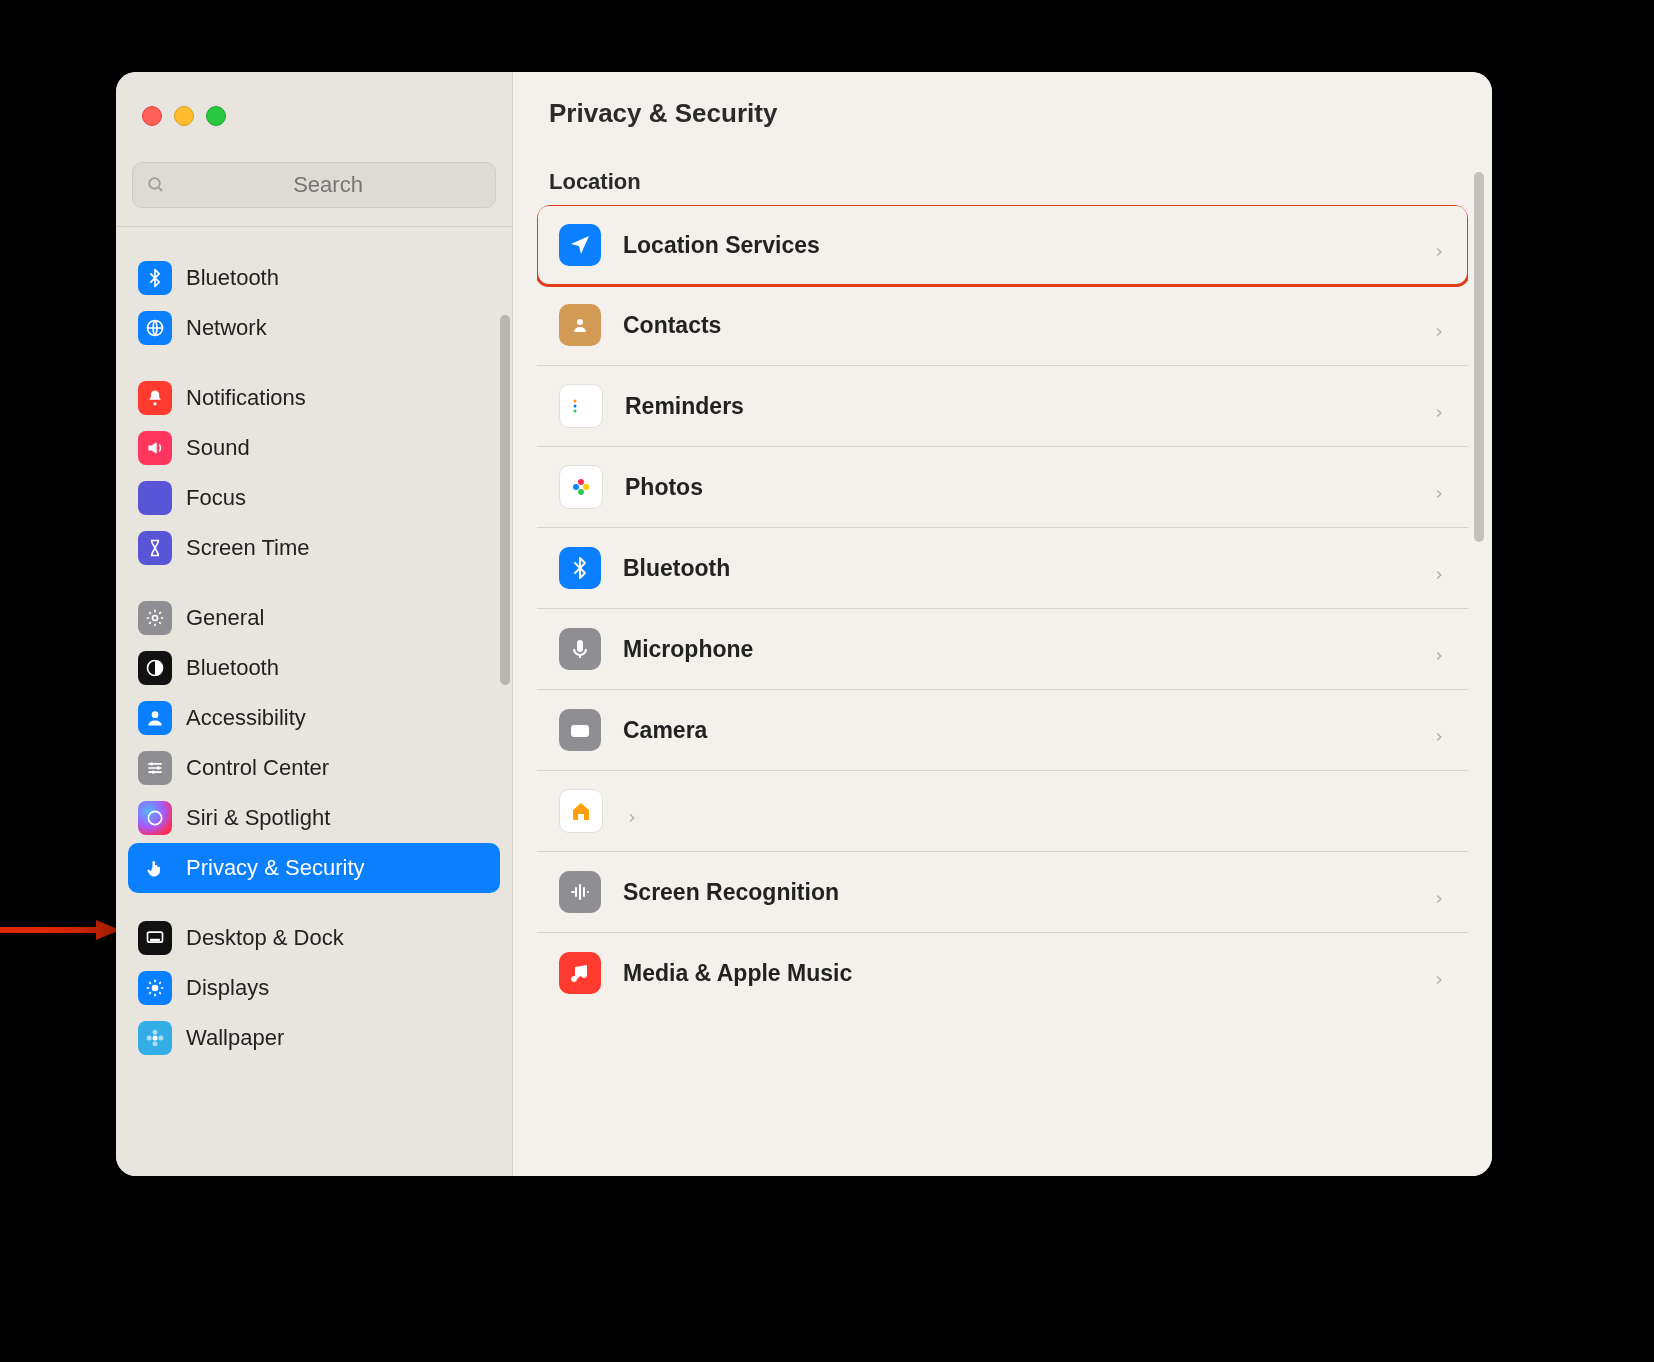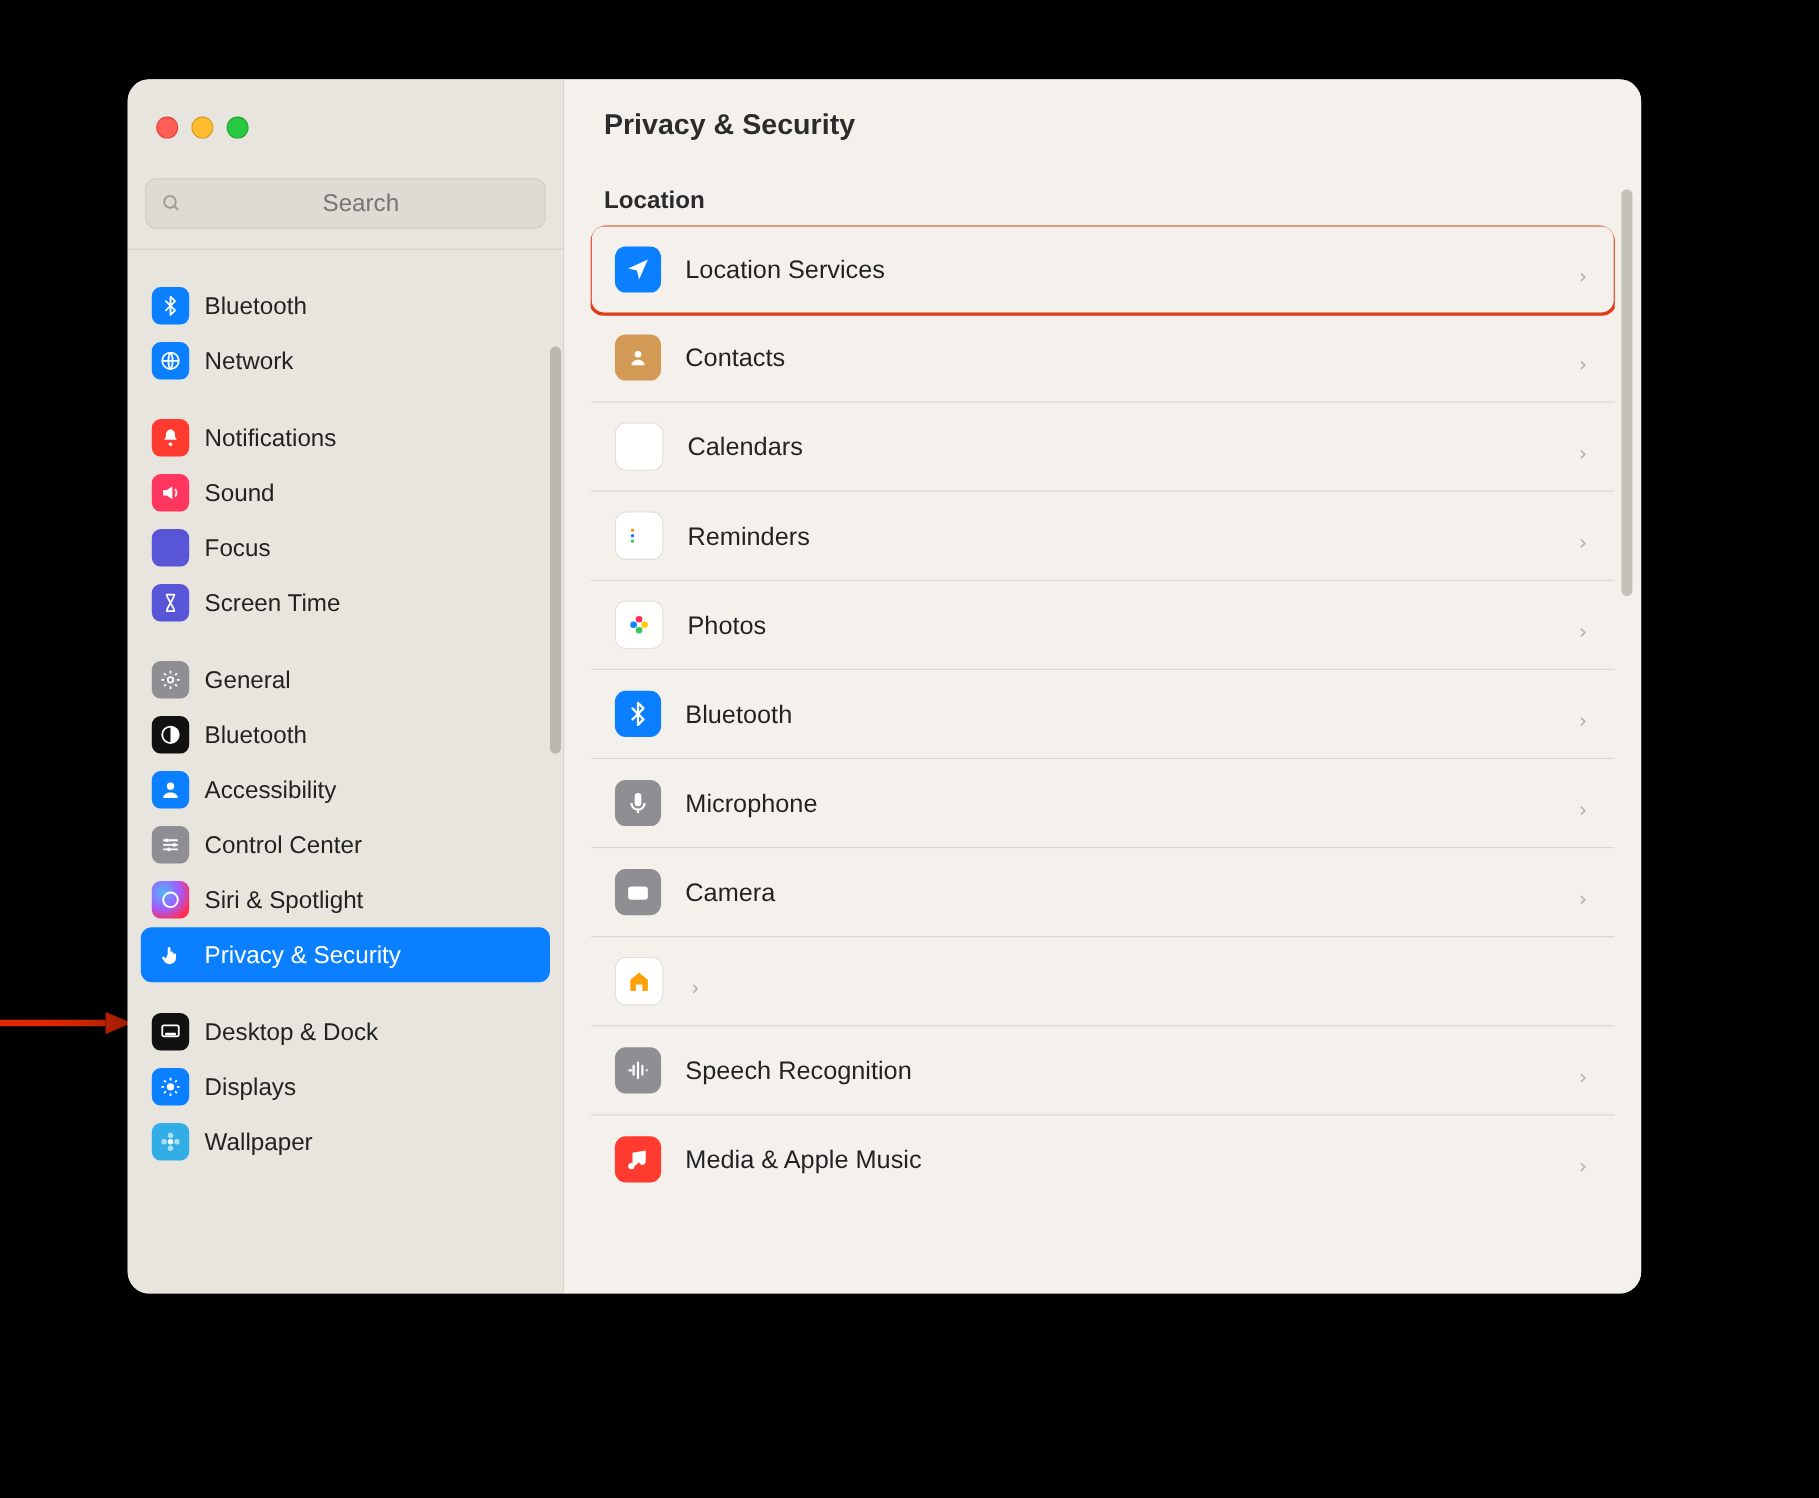--- a/index.html
+++ b/index.html
@@ -75,21 +75,21 @@
   
   .content{flex:1;background:var(--content-bg);display:flex;flex-direction:column;position:relative}
   .c-header{padding:26px 36px 14px}
   .c-title{font-size:26px;font-weight:700;color:#2b2b2b}
   .section-title{font-size:22px;font-weight:700;padding:26px 36px 10px;color:#2b2b2b}
 
   .rows{margin:0 24px;border-radius:14px;overflow:hidden}
   .row{
     display:flex;align-items:center;gap:22px;height:80px;padding:0 22px;
     background:transparent;border-bottom:1px solid var(--row-border);
-    color:var(--text);font-size:23px;
+    color:var(--text);font-size:23px;font-weight:bold;
   }
   .row:last-child{border-bottom:none}
   .row .r-icon{width:42px;height:42px;border-radius:10px;flex:none;display:flex;align-items:center;justify-content:center;color:#fff}
   .row .r-icon svg{width:24px;height:24px}
   .row .r-label{flex:1}
   .chev{width:14px;height:14px;opacity:.4}
   .chev svg{width:100%;height:100%;stroke:#555;stroke-width:2.5;fill:none}
 
   .row.highlight{
     position:relative;border-radius:14px;border-bottom:none;
@@ -304,100 +304,89 @@
               </svg>
             </div>
             <span class="r-label">Contacts</span>
             <span class="chev"><svg viewBox="0 0 24 24">
                 <polyline points="9 6 15 12 9 18"></polyline>
               </svg></span>
           </div>
           <div class="row">
             <div class="r-icon bg-white ic-dark">
               <svg viewBox="0 0 24 24">
-                <use href="#i-calendar-icon"></use>
-              </svg>
-            </div>
-            <span class="r-label">Calendars</span>
+                <use href="#i-list-icon"></use>
+              </svg>
+            </div>
+            <span class="r-label">Reminders</span>
             <span class="chev"><svg viewBox="0 0 24 24">
                 <polyline points="9 6 15 12 9 18"></polyline>
               </svg></span>
           </div>
           <div class="row">
             <div class="r-icon bg-white ic-dark">
               <svg viewBox="0 0 24 24">
-                <use href="#i-list-icon"></use>
-              </svg>
-            </div>
-            <span class="r-label">Reminders</span>
+                <use href="#i-photos-icon"></use>
+              </svg>
+            </div>
+            <span class="r-label">Photos</span>
+            <span class="chev"><svg viewBox="0 0 24 24">
+                <polyline points="9 6 15 12 9 18"></polyline>
+              </svg></span>
+          </div>
+          <div class="row">
+            <div class="r-icon bg-blue">
+              <svg viewBox="0 0 24 24">
+                <use href="#i-bluetooth-icon"></use>
+              </svg>
+            </div>
+            <span class="r-label">Bluetooth</span>
+            <span class="chev"><svg viewBox="0 0 24 24">
+                <polyline points="9 6 15 12 9 18"></polyline>
+              </svg></span>
+          </div>
+          <div class="row">
+            <div class="r-icon bg-grey">
+              <svg viewBox="0 0 24 24">
+                <use href="#i-mic-icon"></use>
+              </svg>
+            </div>
+            <span class="r-label">Microphone</span>
+            <span class="chev"><svg viewBox="0 0 24 24">
+                <polyline points="9 6 15 12 9 18"></polyline>
+              </svg></span>
+          </div>
+          <div class="row">
+            <div class="r-icon bg-grey">
+              <svg viewBox="0 0 24 24">
+                <use href="#i-camera-icon"></use>
+              </svg>
+            </div>
+            <span class="r-label">Camera</span>
             <span class="chev"><svg viewBox="0 0 24 24">
                 <polyline points="9 6 15 12 9 18"></polyline>
               </svg></span>
           </div>
           <div class="row">
             <div class="r-icon bg-white ic-dark">
               <svg viewBox="0 0 24 24">
-                <use href="#i-photos-icon"></use>
-              </svg>
-            </div>
-            <span class="r-label">Photos</span>
-            <span class="chev"><svg viewBox="0 0 24 24">
-                <polyline points="9 6 15 12 9 18"></polyline>
-              </svg></span>
-          </div>
-          <div class="row">
-            <div class="r-icon bg-blue">
-              <svg viewBox="0 0 24 24">
-                <use href="#i-bluetooth-icon"></use>
-              </svg>
-            </div>
-            <span class="r-label">Bluetooth</span>
+                <use href="#i-home-icon"></use>
+              </svg>
+            </div>
             <span class="chev"><svg viewBox="0 0 24 24">
                 <polyline points="9 6 15 12 9 18"></polyline>
               </svg></span>
           </div>
           <div class="row">
             <div class="r-icon bg-grey">
               <svg viewBox="0 0 24 24">
-                <use href="#i-mic-icon"></use>
-              </svg>
-            </div>
-            <span class="r-label">Microphone</span>
-            <span class="chev"><svg viewBox="0 0 24 24">
-                <polyline points="9 6 15 12 9 18"></polyline>
-              </svg></span>
-          </div>
-          <div class="row">
-            <div class="r-icon bg-grey">
-              <svg viewBox="0 0 24 24">
-                <use href="#i-camera-icon"></use>
-              </svg>
-            </div>
-            <span class="r-label">Camera</span>
-            <span class="chev"><svg viewBox="0 0 24 24">
-                <polyline points="9 6 15 12 9 18"></polyline>
-              </svg></span>
-          </div>
-          <div class="row">
-            <div class="r-icon bg-white ic-dark">
-              <svg viewBox="0 0 24 24">
-                <use href="#i-home-icon"></use>
-              </svg>
-            </div>
-            <span class="chev"><svg viewBox="0 0 24 24">
-                <polyline points="9 6 15 12 9 18"></polyline>
-              </svg></span>
-          </div>
-          <div class="row">
-            <div class="r-icon bg-grey">
-              <svg viewBox="0 0 24 24">
                 <use href="#i-waveform-icon"></use>
               </svg>
             </div>
-            <span class="r-label">Speech Recognition</span>
+            <span class="r-label">Screen Recognition</span>
             <span class="chev"><svg viewBox="0 0 24 24">
                 <polyline points="9 6 15 12 9 18"></polyline>
               </svg></span>
           </div>
           <div class="row">
             <div class="r-icon bg-red">
               <svg viewBox="0 0 24 24">
                 <use href="#i-music-icon"></use>
               </svg>
             </div>

